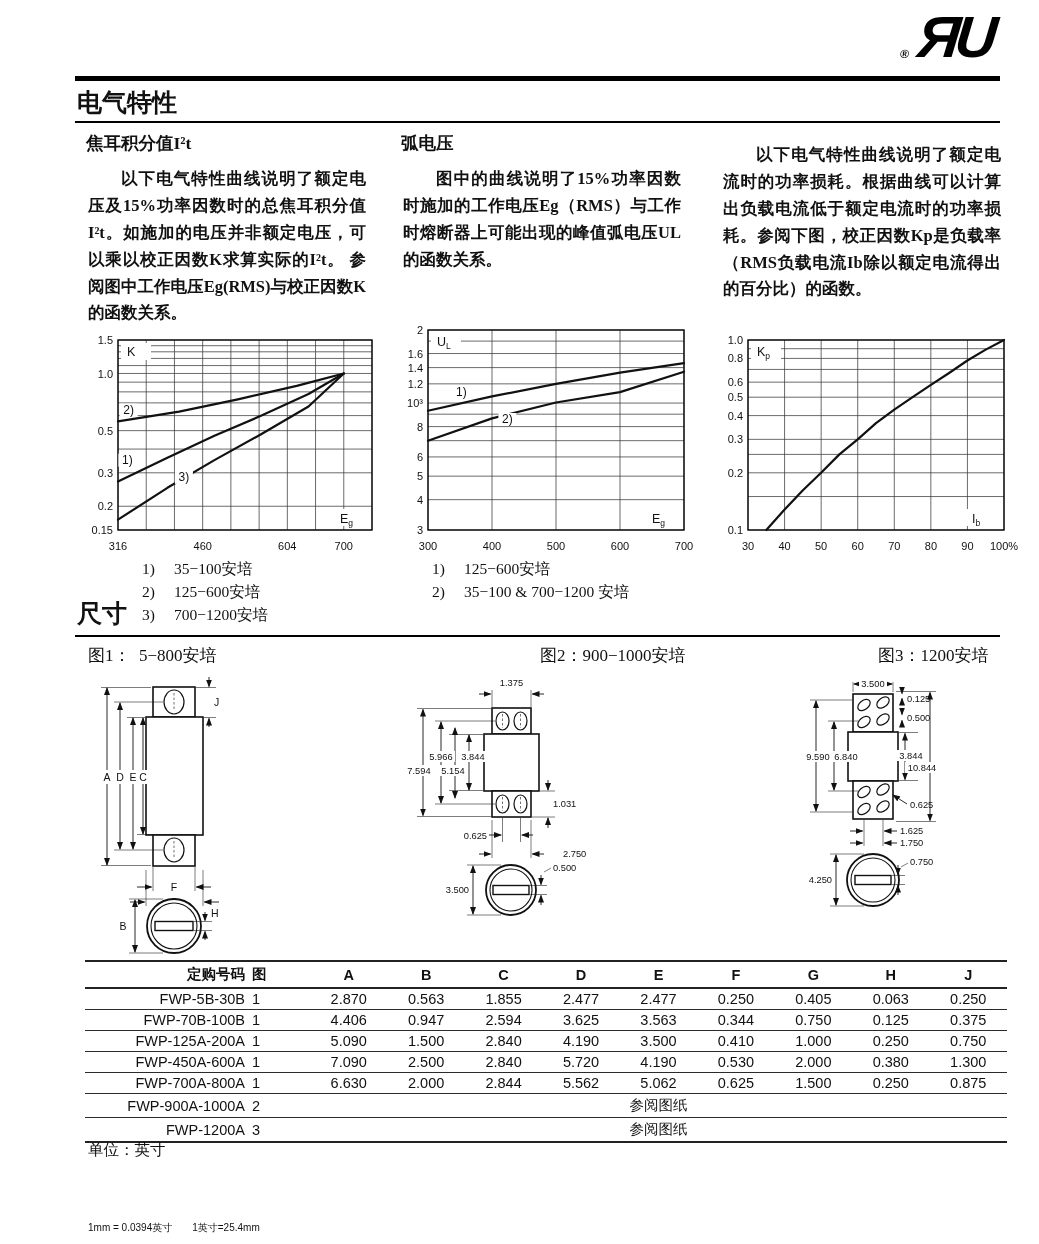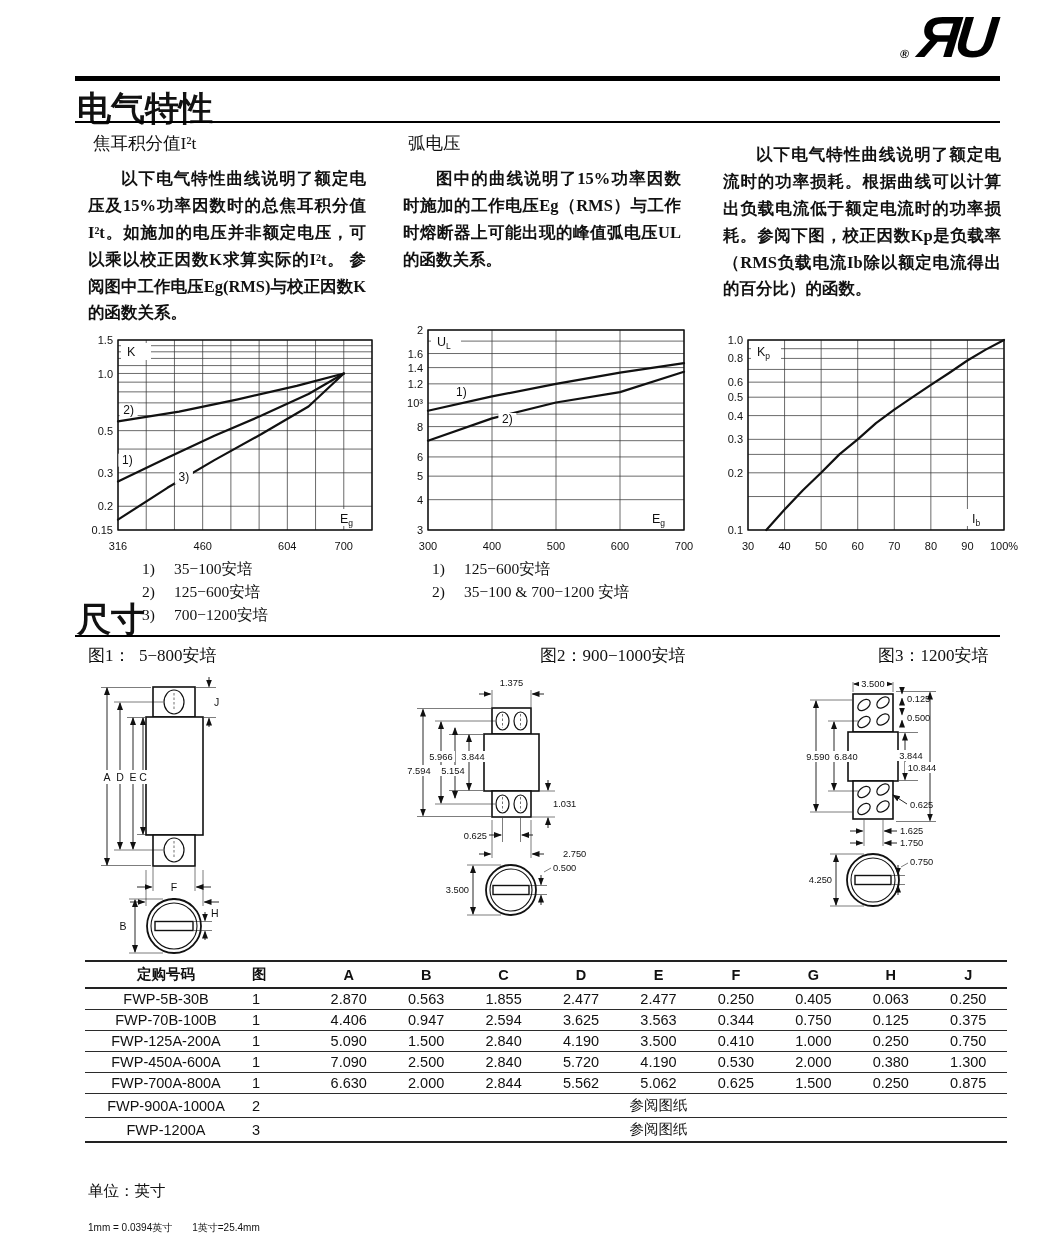--- a/index.html
+++ b/index.html
@@ -6,44 +6,44 @@
   .page{position:relative;width:1039px;height:1244px;background:#fff;color:#111;
         font-family:"Liberation Serif","DejaVu Serif",serif;overflow:hidden;}
   .abs{position:absolute;}
   .doc-title{font-family:"Liberation Sans","DejaVu Sans",sans-serif;font-weight:bold;
              font-size:31px;letter-spacing:.5px;white-space:nowrap;}
   .doc-title .gap{display:inline-block;width:34px;}
   .ul-mark{font-family:"Liberation Sans",sans-serif;font-weight:bold;font-style:italic;
            font-size:58px;line-height:1;transform:skewX(-6deg);letter-spacing:-5px;color:#000;}
   .ul-reg{position:absolute;left:-16px;bottom:6px;font-size:12px;font-style:normal;letter-spacing:0;}
   .rule{background:#000;}
-  .h2{font-size:34px;font-weight:bold;}
+  .h2{font-size:25px;font-weight:bold;}
   .col{width:300px;}
-  .col h3{font-size:17.5px;font-weight:normal;margin:0 0 7px 16px;}
+  .col h3{font-size:17.5px;font-weight:bold;margin:0 0 7px 9px;}
   .col p{margin:11px;font-size:16.5px;line-height:1.63;text-align:justify;text-indent:2em;font-weight:bold;}
   svg{overflow:visible;}
   .tick{font-family:"Liberation Sans",sans-serif;font-size:11px;fill:#111;}
   .axlab{font-family:"Liberation Sans",sans-serif;font-size:12.5px;fill:#111;}
   .slab{font-family:"Liberation Sans",sans-serif;font-size:12px;fill:#111;}
   .legend{font-size:15.5px;}
   .lg-item{display:flex;height:23px;align-items:baseline;}
   .lg-item .n{width:32px;}
   .caption{font-size:17px;white-space:pre;}
   .dtx{font-family:"Liberation Sans",sans-serif;font-size:9.3px;fill:#111;}
   .ltx{font-family:"Liberation Sans",sans-serif;font-size:10.5px;fill:#111;}
   .shape{fill:#fff;stroke:#111;stroke-width:1.6;}
   .slot{fill:#fff;stroke:#111;stroke-width:1.2;}
   .dim{stroke:#111;stroke-width:0.9;fill:none;}
   .ext{stroke:#111;stroke-width:0.55;fill:none;}
   .cl{stroke:#111;stroke-width:0.6;stroke-dasharray:2.5,2;}
   #spec-table{position:absolute;left:85px;top:960px;width:922px;border-collapse:collapse;
               font-family:"Liberation Sans","DejaVu Sans",sans-serif;font-size:14.5px;color:#111;}
   #spec-table th{font-weight:bold;text-align:center;padding:3px 2px;border-bottom:2px solid #222;}
   #spec-table td{text-align:center;padding:2px 2px;border-bottom:1.5px solid #2b2b2b;}
-  #spec-table th.c0,#spec-table td.name{text-align:center;width:158px;}
+  #spec-table th.c0,#spec-table td.name{text-align:right;width:158px;}
   #spec-table th.c1,#spec-table td.fig{text-align:left;width:56px;padding-left:5px;}
   #spec-table{border-top:2.5px solid #222;border-bottom:2.5px solid #222;}
   .foot1{font-size:15.5px;}
   .foot2{font-family:"Liberation Sans",sans-serif;font-size:10px;white-space:pre;}
 </style>
 </head>
 <body>
 
 <div class="page">
 
@@ -545,16 +545,16 @@
           <td class="note" colspan="9">参阅图纸</td>
         </tr>
         <tr>
           <td class="name">FWP-1200A</td>
           <td class="fig">3</td>
           <td class="note" colspan="9">参阅图纸</td>
         </tr>
       </tbody>
     </table>
 
-  <div class="abs foot1" style="left:88px;top:1181px;">单位：英寸</div>
+  <div class="abs foot1" style="left:88px;top:1140px;">单位：英寸</div>
   <div class="abs foot2" style="left:88px;top:1221px;">1mm = 0.0394英寸　　1英寸=25.4mm</div>
 
 </div>
 
 </body></html>

